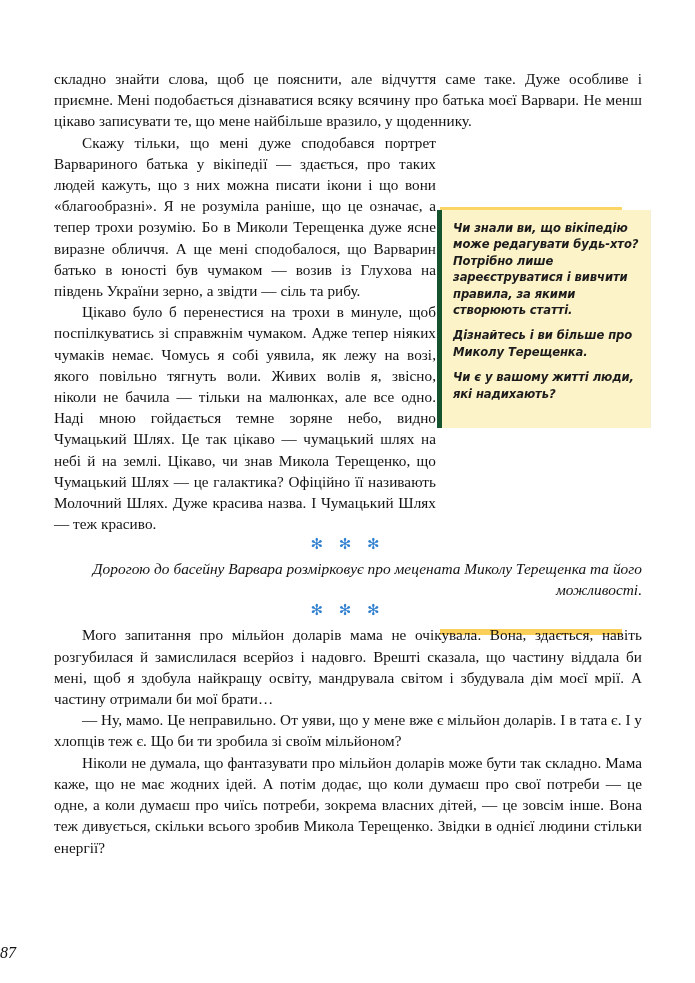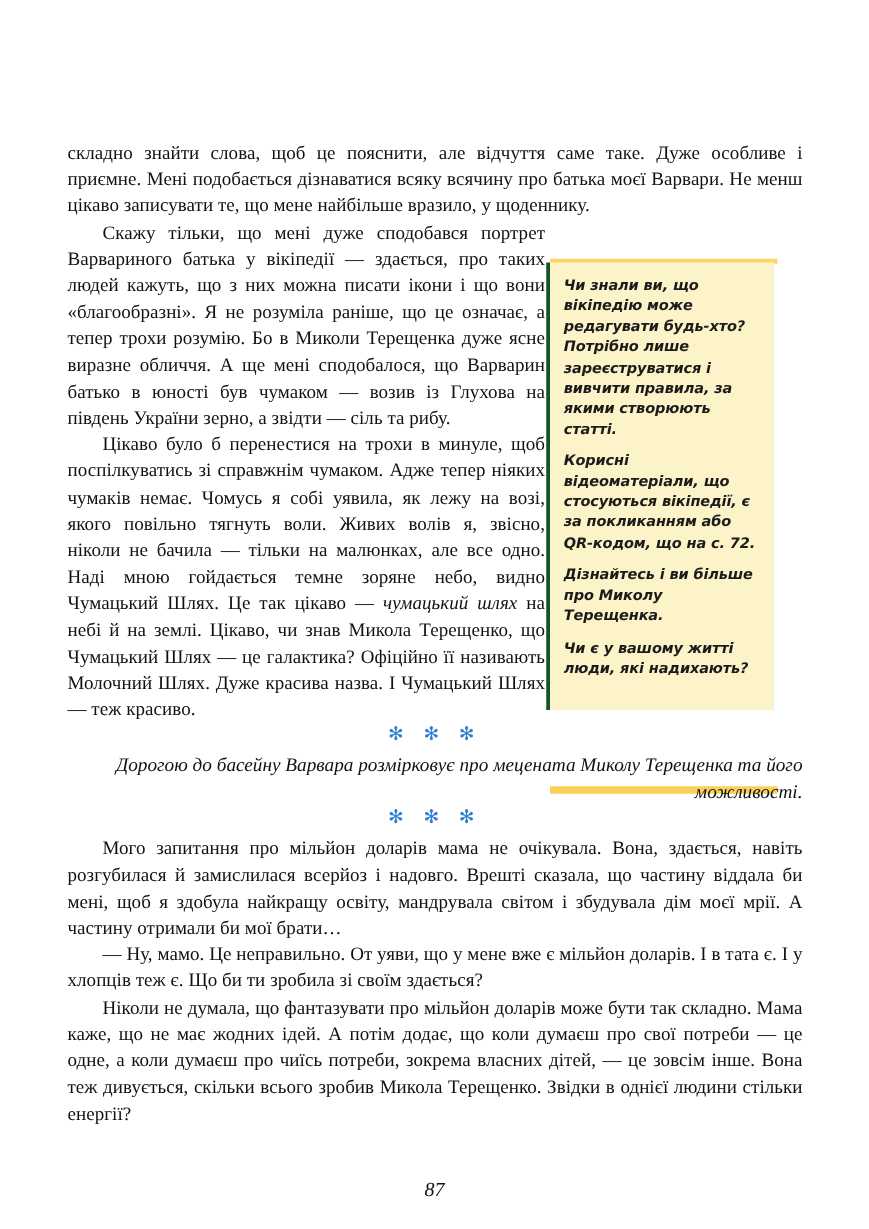--- a/index.html
+++ b/index.html
@@ -34,41 +34,41 @@
 
   p.body-par {
     margin: 0;
     font-size: 15.2px;
     line-height: 21.2px;
     text-align: justify;
     text-indent: 28px;
     hyphens: manual;
     letter-spacing: 0.05px;
   }
-  p.body-par.noindent { text-indent: 0; margin-top: 44px; }
+  p.body-par.noindent { text-indent: 0; }
 
   
   .narrow {
     width: 382px;
   }
   .wide {
     width: 588px;
   }
 
-  .ital { font-style: italic; }
+  .ital { }
 
   
   .sidebox {
     position: absolute;
     left: 437px;
     top: 210px;
-    width: 182px;
+    width: 214px;
     box-sizing: border-box;
     background: #fdf3c8;
-    border-left: 3px solid #14532d;
+    border-left: 5px solid #14532d;
     border-right: 1px solid #f3efd4;
     padding: 10px 11px 8px 11px;
   }
   .sidebox-toprule {
     position: absolute;
     left: 440px;
     top: 207px;
     width: 182px;
     height: 4px;
     background: #fbd667;
@@ -115,36 +115,34 @@
   }
 
   .gapsmall { height: 6px; }
 
   
   .pagenum {
     position: absolute;
     left: 0;
     top: 944px;
     width: 695px;
-    text-align: center;
     font-size: 16px;
     font-style: italic;
     color: #111111;
   }
 </style>
 </head>
 <body>
 
 <div class="page">
 
   <div class="sidebox-toprule"></div>
 
   <aside class="sidebox">
     <p>Чи знали ви, що вікіпедію може редагувати будь-хто? Потрібно лише зареєструватися і вивчити правила, за якими створюють статті.</p>
-    <p>Корисні відеоматеріали, що стосуються вікіпедії, є за покликанням або QR-кодом, що на с. 72.</p>
     <p>Дізнайтесь і ви більше про Миколу Терещенка.</p>
     <p>Чи є у вашому житті люди, які надихають?</p>
   </aside>
 
   <div class="sidebox-bottomrule"></div>
 
   <div class="content">
 
     <p class="body-par wide noindent">складно знайти слова, щоб це пояснити, але відчуття саме таке. Дуже особливе і приємне. Мені подобається дізнаватися всяку всячину про батька моєї Варвари. Не менш цікаво записувати те, що мене найбільше вразило, у щоденнику.</p>
 
@@ -160,21 +158,21 @@
 
     <p class="caption wide">Дорогою до басейну Варвара розмірковує про мецената Миколу Терещенка та його можливості.</p>
 
     <div class="stars">✻ ✻ ✻</div>
 
     <div class="gapsmall"></div>
 
     <p class="body-par wide">Мого запитання про мільйон доларів мама не очікувала. Вона, здається, навіть розгубилася й замислилася всерйоз і надовго. Врешті сказала, що частину віддала би мені, щоб я здобула найкращу освіту, мандрувала світом і збудувала дім моєї мрії. А частину отримали би мої брати…</p>
 
 
-    <p class="body-par wide">— Ну, мамо. Це неправильно. От уяви, що у мене вже є мільйон доларів. І в тата є. І у хлопців теж є. Що би ти зробила зі своїм здається?</p>
+    <p class="body-par wide">— Ну, мамо. Це неправильно. От уяви, що у мене вже є мільйон доларів. І в тата є. І у хлопців теж є. Що би ти зробила зі своїм мільйоном?</p>
 
     <p class="body-par wide">Ніколи не думала, що фантазувати про мільйон доларів може бути так складно. Мама каже, що не має жодних ідей. А потім додає, що коли думаєш про свої потреби — це одне, а коли думаєш про чиїсь потреби, зокрема власних дітей, — це зовсім інше. Вона теж дивується, скільки всього зробив Микола Терещенко. Звідки в однієї людини стільки енергії?</p>
 
   </div>
 
   <div class="pagenum">87</div>
 
 </div>
 
 </body></html>

